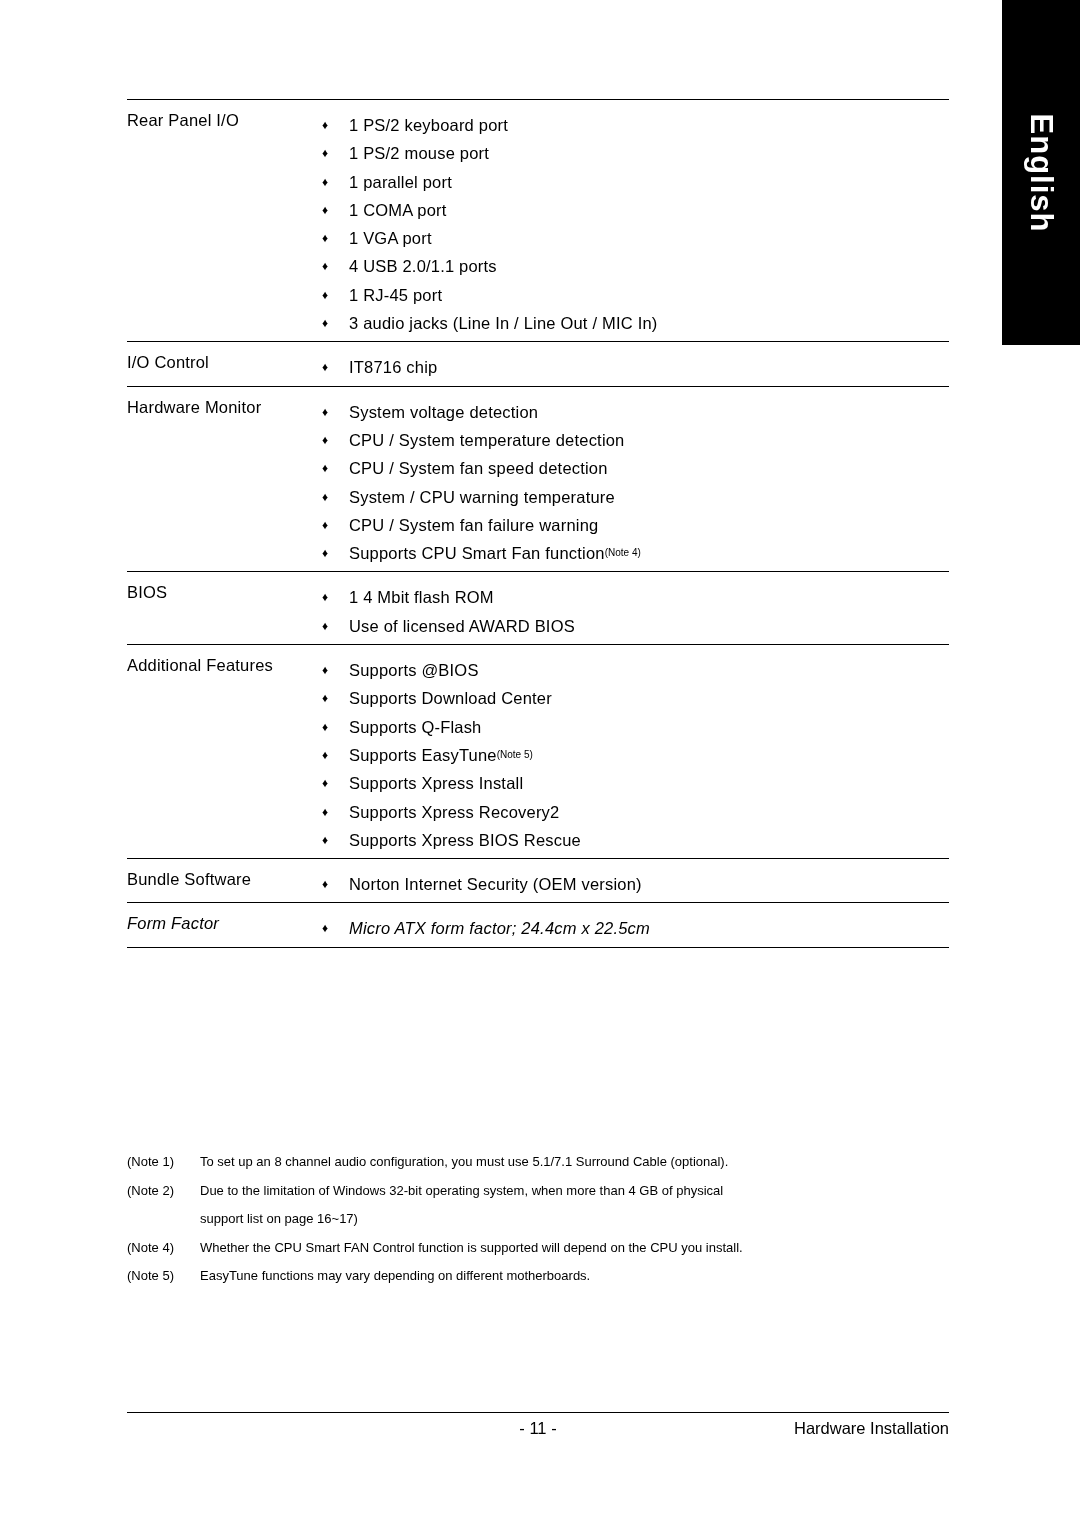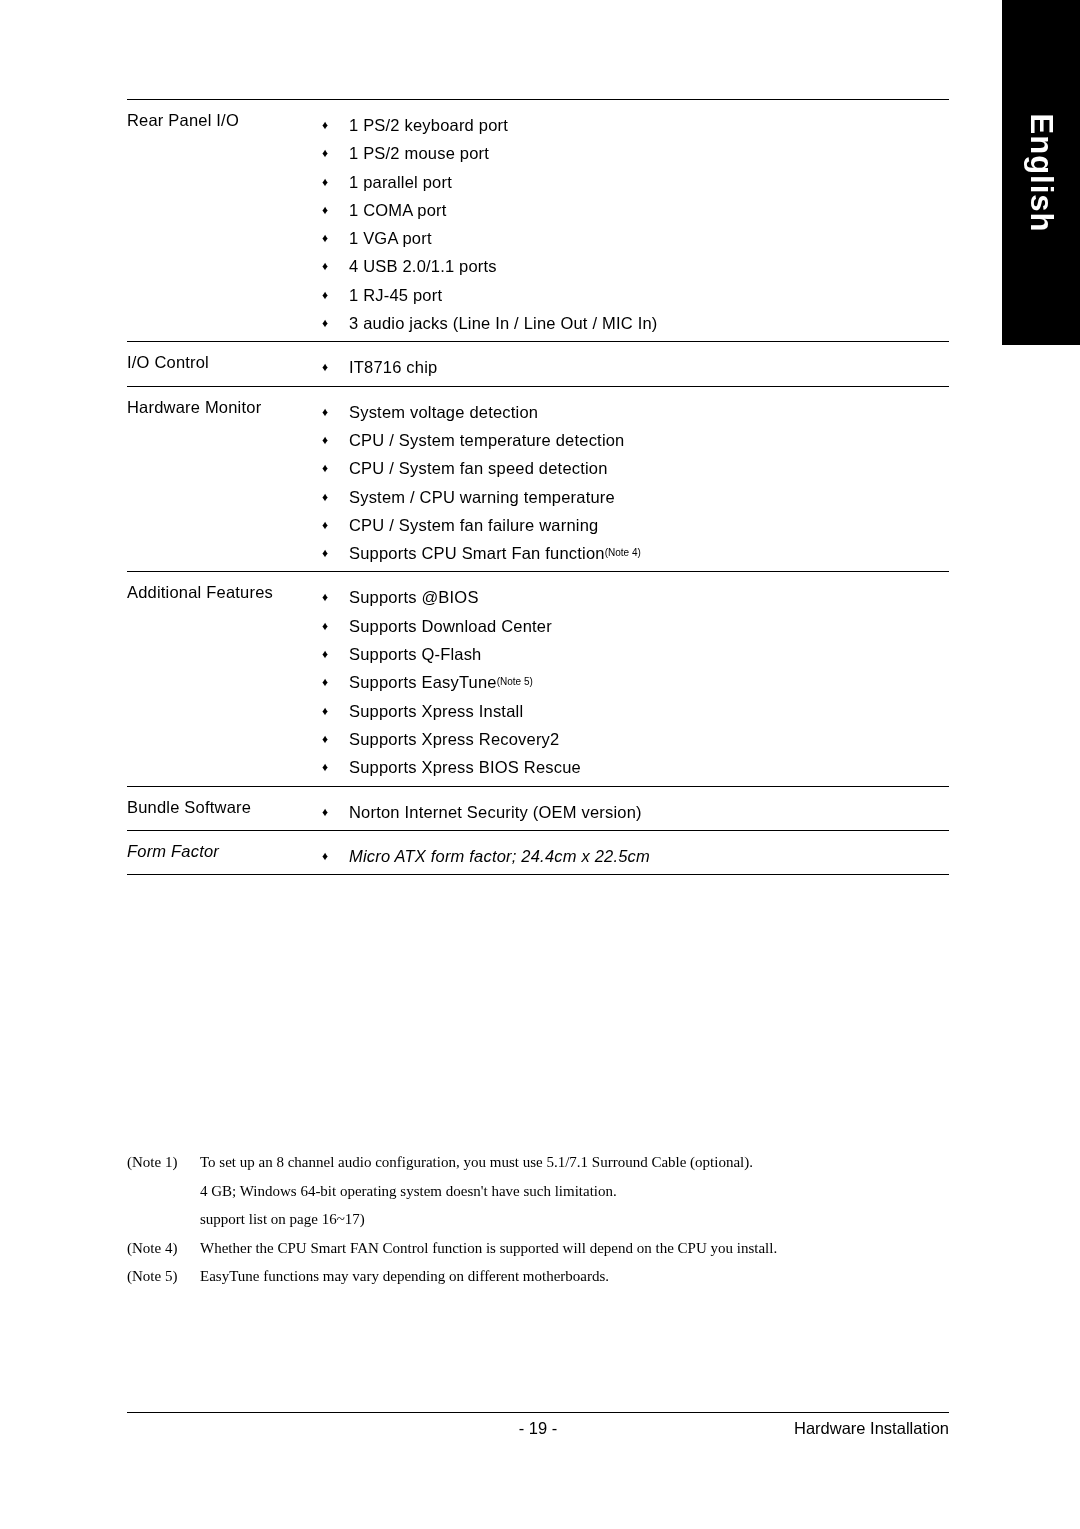--- a/index.html
+++ b/index.html
@@ -89,23 +89,22 @@
     vertical-align: super;
     letter-spacing: 0;
   }
 
   
   #notes {
     position: absolute;
     left: 127px;
     top: 1148px;
     width: 830px;
-    font-size: 15px;
+    font-size: 13px;
     line-height: 28.5px;
-    font-family: Liberation Serif, serif;
   }
   .note-row {
     display: flex;
     align-items: flex-start;
   }
   .note-tag {
     flex: 0 0 73px;
     white-space: nowrap;
   }
   .note-body {
@@ -218,20 +217,33 @@
             <span class="item-text">CPU / System fan failure warning</span>
           </div>
           <div class="item-line">
             <span class="bullet">♦</span>
             <span class="item-text">Supports CPU Smart Fan function </span>
             <span class="note-sup">(Note 4)</span>
           </div>
         </td>
       </tr>
       <tr class="group">
+        <td class="label-cell">BIOS</td>
+        <td class="items-cell">
+          <div class="item-line">
+            <span class="bullet">♦</span>
+            <span class="item-text">1 4 Mbit flash ROM</span>
+          </div>
+          <div class="item-line">
+            <span class="bullet">♦</span>
+            <span class="item-text">Use of licensed AWARD BIOS</span>
+          </div>
+        </td>
+      </tr>
+      <tr class="group">
         <td class="label-cell">Additional Features</td>
         <td class="items-cell">
           <div class="item-line">
             <span class="bullet">♦</span>
             <span class="item-text">Supports @BIOS</span>
           </div>
           <div class="item-line">
             <span class="bullet">♦</span>
             <span class="item-text">Supports Download Center</span>
           </div>
@@ -278,34 +290,34 @@
       </tr>
     </tbody>
 </table>
 
 <div id="notes">
     <div class="note-row">
       <span class="note-tag">(Note 1)</span>
       <span class="note-body">To set up an 8 channel audio configuration, you must use 5.1/7.1 Surround Cable (optional).</span>
     </div>
     <div class="note-row">
-      <span class="note-tag">&nbsp;</span>
-      <span class="note-body">4 GB; Windows 64-bit operating system doesn't have such limitation.</span>
+      <span class="note-tag">(Note 2)</span>
+      <span class="note-body">Due to the limitation of Windows 32-bit operating system, when more than 4 GB of physical</span>
     </div>
     <div class="note-row">
       <span class="note-tag">&nbsp;</span>
       <span class="note-body">support list on page 16~17)</span>
     </div>
     <div class="note-row">
       <span class="note-tag">(Note 4)</span>
       <span class="note-body">Whether the CPU Smart FAN Control function is supported will depend on the CPU you install.</span>
     </div>
     <div class="note-row">
       <span class="note-tag">(Note 5)</span>
       <span class="note-body">EasyTune functions may vary depending on different motherboards.</span>
     </div>
   </div>
 
 <div id="footer-rule"></div>
 <div id="footer">
-  <span class="page-num">- 19 -</span>
+  <span class="page-num">- 11 -</span>
   <span class="chapter">Hardware Installation</span>
 </div>
 
 </body></html>

